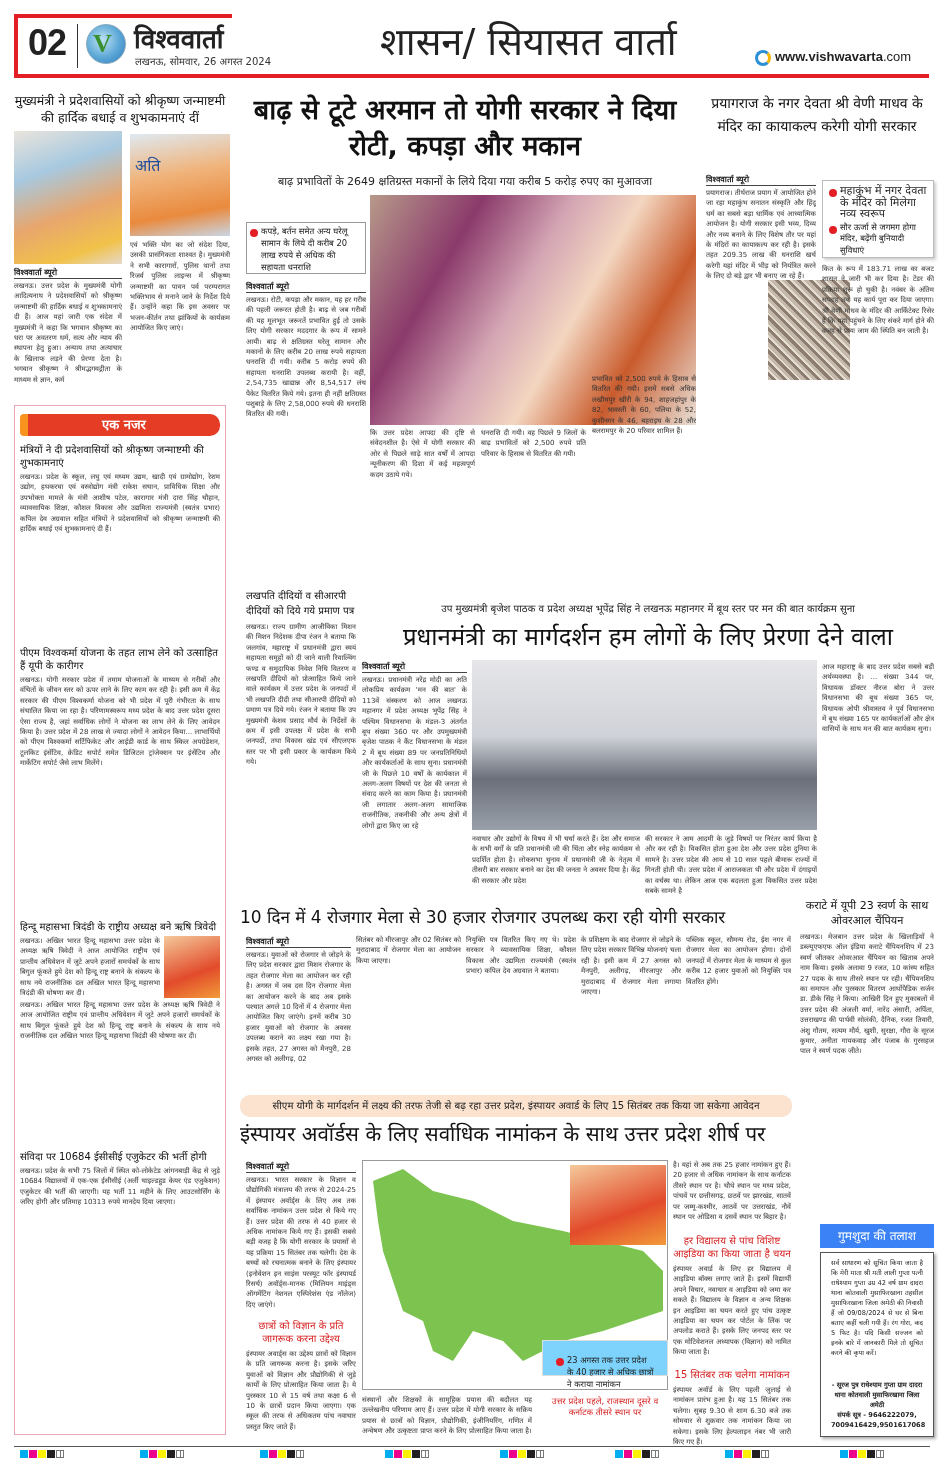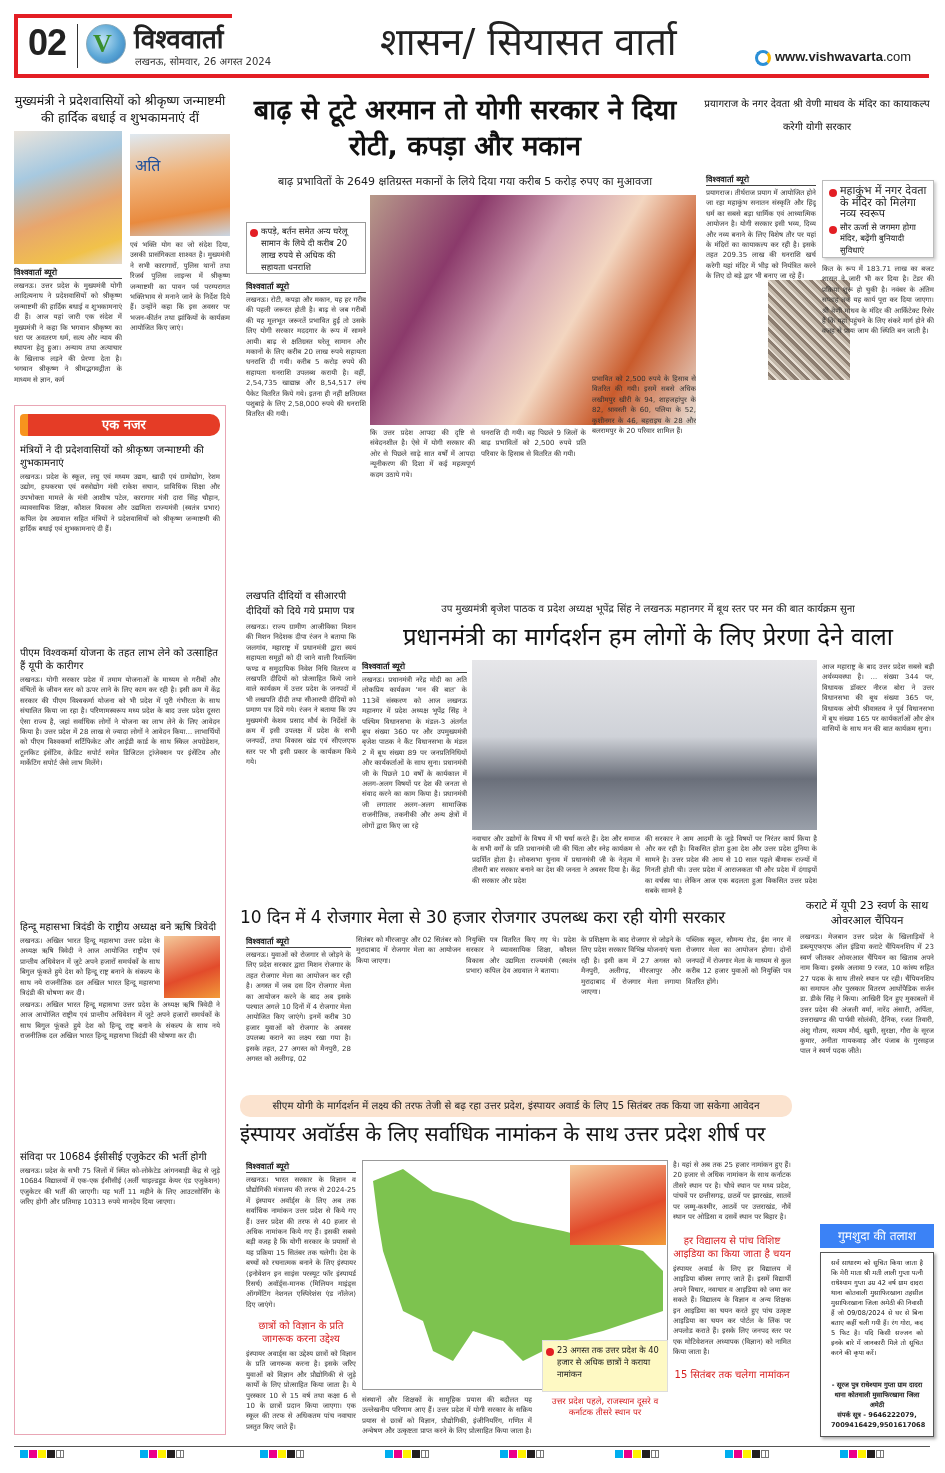--- a/index.html
+++ b/index.html
@@ -100,21 +100,21 @@
 </div>
 <div class="abs" style="left:246px;top:280px;width:120px;">
   <div class="byline">विश्ववार्ता ब्यूरो</div>
   <div class="bodytext" style="height:250px;">लखनऊ। रोटी, कपड़ा और मकान, यह हर गरीब की पहली जरूरत होती है। बाढ़ से जब गरीबों की यह मूलभूत जरूरतें प्रभावित हुईं तो उसके लिए योगी सरकार मददगार के रूप में सामने आयी। बाढ़ से क्षतिग्रस्त घरेलू सामान और मकानों के लिए करीब 20 लाख रुपये सहायता धनराशि दी गयी। करीब 5 करोड़ रुपये की सहायता धनराशि उपलब्ध करायी है। वहीं, 2,54,735 खाद्यान्न और 8,54,517 लंच पैकेट वितरित किये गये। इतना ही नहीं क्षतिग्रस्त पशुबाड़े के लिए 2,58,000 रुपये की धनराशि वितरित की गयी।</div>
 </div>
 <div class="abs photo" style="left:370px;top:195px;width:326px;height:230px;background:linear-gradient(120deg,#b79a8a 0%,#8b3a6b 25%,#d4a6b4 45%,#f3d6c0 60%,#c95b2c 78%,#e8e0d8 100%);"></div>
 <div class="abs bodytext" style="left:370px;top:428px;width:105px;height:100px;">कि उत्तर प्रदेश आपदा की दृष्टि से संवेदनशील है। ऐसे में योगी सरकार की ओर से पिछले साढ़े सात वर्षों में आपदा न्यूनीकरण की दिशा में कई महत्वपूर्ण कदम उठाये गये।</div>
 <div class="abs bodytext" style="left:481px;top:428px;width:105px;height:100px;">धनराशि दी गयी। वह पिछले 9 जिलों के बाढ़ प्रभावितों को 2,500 रुपये प्रति परिवार के हिसाब से वितरित की गयी।</div>
 <div class="abs bodytext" style="left:592px;top:374px;width:104px;height:154px;">प्रभावित को 2,500 रुपये के हिसाब से वितरित की गयी। इसमें सबसे अधिक लखीमपुर खीरी के 94, शाहजहांपुर के 82, श्रावस्ती के 60, पलिया के 52, कुशीनगर के 46, बहराइच के 28 और बलरामपुर के 20 परिवार शामिल हैं।</div>
 
-<div class="abs hl" style="left:704px;top:92px;width:226px;font-size:10px;line-height:23px;text-align:center;">प्रयागराज के नगर देवता श्री वेणी माधव के मंदिर का कायाकल्प करेगी योगी सरकार</div>
+<div class="abs hl" style="left:704px;top:92px;width:226px;font-size:14px;line-height:23px;text-align:center;">प्रयागराज के नगर देवता श्री वेणी माधव के मंदिर का कायाकल्प करेगी योगी सरकार</div>
 <div class="abs" style="left:706px;top:173px;width:110px;">
   <div class="byline">विश्ववार्ता ब्यूरो</div>
   <div class="bodytext" style="height:350px;">प्रयागराज। तीर्थराज प्रयाग में आयोजित होने जा रहा महाकुंभ सनातन संस्कृति और हिंदू धर्म का सबसे बड़ा धार्मिक एवं आध्यात्मिक आयोजन है। योगी सरकार इसी भव्य, दिव्य और नव्य बनाने के लिए विशेष तौर पर यहां के मंदिरों का कायाकल्प कर रही है। इसके तहत 209.35 लाख की धनराशि खर्च करेगी यहां मंदिर में भीड़ को नियंत्रित करने के लिए दो बड़े द्वार भी बनाए जा रहे हैं।</div>
 </div>
 <div class="abs bullet-box" style="left:822px;top:180px;width:112px;height:78px;">
   <div class="bullet" style="font-size:11px;line-height:11.5px;">महाकुंभ में नगर देवता के मंदिर को मिलेगा नव्य स्वरूप</div>
   <div class="bullet" style="font-size:8.3px;line-height:11.5px;margin-top:2px;">सौर ऊर्जा से जगमग होगा मंदिर, बढ़ेंगी बुनियादी सुविधाएं</div>
 </div>
 <div class="abs photo crowd" style="left:768px;top:280px;width:82px;height:100px;"></div>
 <div class="abs bodytext" style="left:822px;top:264px;width:112px;height:320px;">कित के रूप में 183.71 लाख का बजट शासन ने जारी भी कर दिया है। टेंडर की प्रक्रिया शुरू हो चुकी है। नवंबर के अंतिम सप्ताह तक यह कार्य पूरा कर दिया जाएगा। श्री वेणी माधव के मंदिर की आर्किटेक्ट रिसेर है कि यहां पहुंचने के लिए संकरे मार्ग होने की वजह से प्रायः जाम की स्थिति बन जाती है।</div>
@@ -153,31 +153,32 @@
   <div class="bodytext" style="height:140px;">लखनऊ। भारत सरकार के विज्ञान व प्रौद्योगिकी मंत्रालय की तरफ से 2024-25 में इंस्पायर अवॉर्ड्स के लिए अब तक सर्वाधिक नामांकन उत्तर प्रदेश से किये गए हैं। उत्तर प्रदेश की तरफ से 40 हजार से अधिक नामांकन किये गए हैं। इसकी सबसे बड़ी वजह है कि योगी सरकार के प्रयासों से यह प्रक्रिया 15 सितंबर तक चलेगी। देश के बच्चों को रचनात्मक बनाने के लिए इंस्पायर (इनोवेशन इन साइंस परस्यूट फॉर इंस्पायर्ड रिसर्च) अवॉर्ड्स-मानक (मिलियन माइंड्स ऑगमेंटिंग नेशनल एस्पिरेशंस एंड नॉलेज) दिए जाएंगे।</div>
   <div class="subhead-red" style="margin:4px 0;">छात्रों को विज्ञान के प्रति जागरूक करना उद्देश्य</div>
   <div class="bodytext" style="height:110px;">इंस्पायर अवार्ड्स का उद्देश्य छात्रों को विज्ञान के प्रति जागरूक करना है। इसके जरिए युवाओं को विज्ञान और प्रौद्योगिकी से जुड़े कार्यों के लिए प्रोत्साहित किया जाता है। ये पुरस्कार 10 से 15 वर्ष तथा कक्षा 6 से 10 के छात्रों प्रदान किया जाएगा। एक स्कूल की तरफ से अधिकतम पांच नवाचार प्रस्तुत किए जाते हैं।</div>
 </div>
 <div class="abs map" style="left:362px;top:1160px;width:306px;height:230px;">
   <svg width="306" height="230" viewBox="0 0 306 230">
     <path d="M10 20 L40 8 L70 30 L110 40 L150 60 L200 70 L240 80 L280 90 L300 110 L300 150 L270 160 L240 170 L200 180 L160 200 L140 180 L110 170 L90 200 L70 190 L60 160 L40 150 L30 120 L20 90 L15 60 Z" fill="#7dc34f"></path>
   </svg>
 </div>
 <div class="abs photo saffron" style="left:570px;top:1165px;width:96px;height:80px;"></div>
-<div class="abs" style="left:542px;top:1340px;width:126px;height:52px;background:#fef9c3;border:1px solid #ddd;padding:3px;">
+<div class="abs" style="left:542px;top:1340px;width:126px;height:36px;background:#7dd3fc;border:1px solid #ddd;padding:13px;">
   <div class="bullet" style="font-size:8.3px;line-height:12px;">23 अगस्त तक उत्तर प्रदेश के 40 हजार से अधिक छात्रों ने कराया नामांकन</div>
 </div>
 <div class="abs" style="left:362px;top:1395px;width:170px;">
   <div class="bodytext" style="height:40px;">संस्थानों और शिक्षकों के सामूहिक प्रयास की बदौलत यह उल्लेखनीय परिणाम आए हैं। उत्तर प्रदेश में योगी सरकार के सक्रिय प्रयास से छात्रों को विज्ञान, प्रौद्योगिकी, इंजीनियरिंग, गणित में अन्वेषण और उत्कृष्टता प्राप्त करने के लिए प्रोत्साहित किया जाता है।</div>
 </div>
 <div class="abs" style="left:673px;top:1160px;width:118px;">
   <div class="bodytext" style="height:70px;">है। यहां से अब तक 25 हजार नामांकन हुए हैं। 20 हजार से अधिक नामांकन के साथ कर्नाटक तीसरे स्थान पर है। चौथे स्थान पर मध्य प्रदेश, पांचवें पर छत्तीसगढ़, छठवें पर झारखंड, सातवें पर जम्मू-कश्मीर, आठवें पर उत्तराखंड, नौवें स्थान पर ओडिसा व दसवें स्थान पर बिहार है।</div>
   <div class="subhead-red" style="margin:4px 0;">हर विद्यालय से पांच विशिष्ट आइडिया का किया जाता है चयन</div>
   <div class="bodytext" style="height:100px;">इंस्पायर अवार्ड के लिए हर विद्यालय में आइडिया बॉक्स लगाए जाते हैं। इसमें विद्यार्थी अपने विचार, नवाचार व आइडिया को जमा कर सकते हैं। विद्यालय के विज्ञान व अन्य शिक्षक इन आइडिया का चयन करते हुए पांच उत्कृष्ट आइडिया का चयन कर पोर्टल के लिंक पर अपलोड कराते हैं। इसके लिए जनपद स्तर पर एक मोटिवेशनल अध्यापक (विज्ञान) को नामित किया जाता है।</div>
   <div class="subhead-red" style="margin:4px 0;">15 सितंबर तक चलेगा नामांकन</div>
+  <div class="bodytext" style="height:60px;">इंस्पायर अवॉर्ड के लिए पहली जुलाई से नामांकन प्रारंभ हुआ है। यह 15 सितंबर तक चलेगा। सुबह 9.30 से शाम 6.30 बजे तक सोमवार से शुक्रवार तक नामांकन किया जा सकेगा। इसके लिए हेल्पलाइन नंबर भी जारी किए गए हैं।</div>
 </div>
 <div class="abs subhead-red" style="left:542px;top:1396px;width:126px;font-size:8.5px;line-height:11px;">उत्तर प्रदेश पहले, राजस्थान दूसरे व कर्नाटक तीसरे स्थान पर</div>
 
 <div class="abs gum-head" style="left:820px;top:1224px;width:114px;font-size:12px;line-height:24px;">गुमशुदा की तलाश</div>
 <div class="abs gum-box" style="left:820px;top:1252px;width:114px;height:185px;">
   <div style="font-size:6.6px;line-height:10px;text-align:justify;height:120px;overflow:hidden;">सर्व साधारण को सूचित किया जाता है कि मेरी माता श्री मती लाली गुप्ता पत्नी राधेश्याम गुप्ता उम्र 42 वर्ष ग्राम दादरा थाना कोतवाली मुसाफिरखाना तहसील मुसाफिरखाना जिला अमेठी की निवासी हैं जो 09/08/2024 से घर से बिना बताए कहीं चली गयी हैं। रंग गोरा, कद 5 फिट है। यदि किसी सज्जन को इनके बारे में जानकारी मिले तो सूचित करने की कृपा करें।</div>
   <div style="font-size:6.6px;line-height:10px;font-weight:700;margin-top:2px;">- सूरज पुत्र राधेश्याम गुप्ता ग्राम दादरा थाना कोतवाली मुसाफिरखाना जिला अमेठी</div>
   <div style="font-size:6.6px;line-height:10px;font-weight:700;">संपर्क सूत्र - 9646222079, 7009416429,9501617068</div>
 </div>
 

